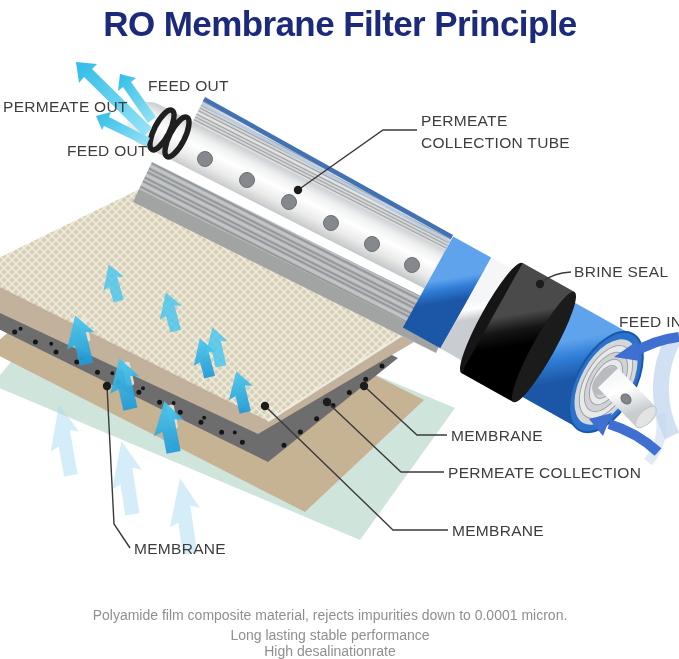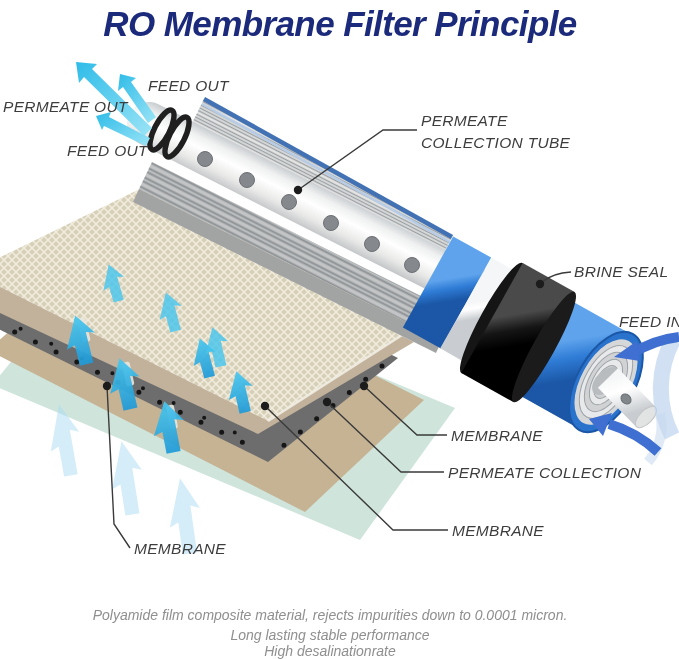--- a/index.html
+++ b/index.html
@@ -1,18 +1,18 @@
 <!DOCTYPE html>
 <html><head>
 <meta charset="utf-8">
 <style>
   html,body { margin:0; padding:0; background:#ffffff; }
   .canvas {
     position:relative; width:679px; height:659px; background:#ffffff;
-    font-family:"Liberation Sans", sans-serif; overflow:hidden;font-style:italic;
+    font-family:"Liberation Sans", sans-serif; overflow:hidden;
   }
   svg { display:block; }
   svg text { font-family:"Liberation Sans", sans-serif; }
   .title-text { font-size:35px; font-weight:800; fill:#1b2a7a; letter-spacing:-0.6px; }
   .lbl { font-size:15.5px; fill:#3d3d3d; letter-spacing:0.3px; }
   .cap { font-size:14px; fill:#8f8f8f; }
   .leader { stroke:#3a3a3a; stroke-width:1.4; fill:none; }
   .ldot { fill:#1c1c1c; }
 </style>
 </head>

